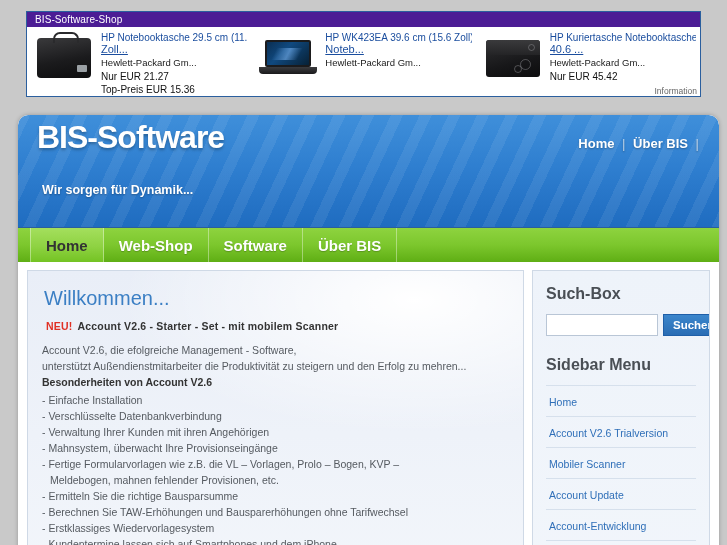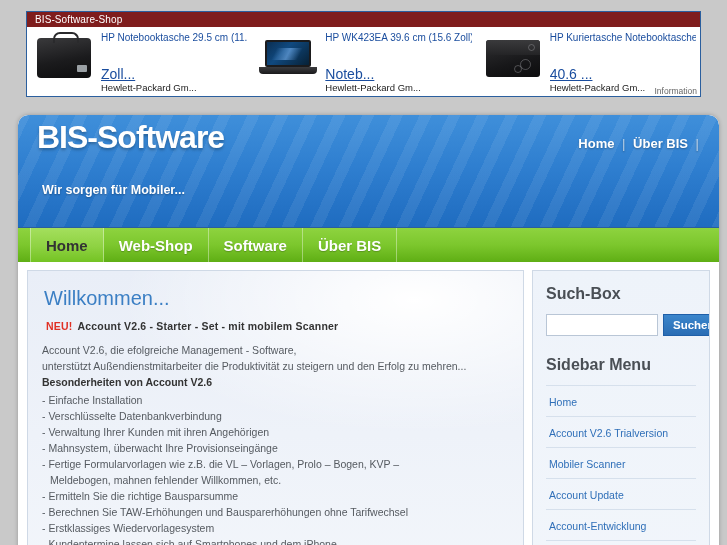--- a/index.html
+++ b/index.html
@@ -15,21 +15,21 @@
   #ad-banner {
     position: absolute;
     left: 26px; top: 11px;
     width: 675px; height: 86px;
     background: #ffffff;
     border: 1px solid #2b5f9e;
     overflow: hidden;
   }
   #ad-banner-title {
     height: 15px;
-    background: #7f1d1d;
+    background: #4c1d95;
     color: #ffffff;
     font-size: 10px;
     line-height: 15px;
     padding-left: 8px;
     letter-spacing: .1px;
   }
   #ad-items {
     display: flex;
     height: 70px;
   }
@@ -45,23 +45,22 @@
     flex: 0 0 62px;
     margin-right: 6px;
     position: relative;
   }
   .ad-text { flex: 1 1 auto; min-width: 0; overflow: hidden; }
   .ad-title {
     font-size: 10px; color: #1a4d9e; line-height: 11px;
     white-space: nowrap;
   }
   .ad-title2 {
-    font-size: 14px; color: #1a4d9e; line-height: 12px;
+    font-size: 11px; color: #1a4d9e; line-height: 12px;
     text-decoration: underline;
-    margin-top: 25px;
   }
   .ad-vendor {
     font-size: 9.5px; color: #1a1a1a; line-height: 15px;
     white-space: nowrap;
   }
   .ad-price {
     font-size: 10px; color: #111; line-height: 13px; white-space: nowrap;
   }
   .ad-info {
     position: absolute;
@@ -345,21 +344,21 @@
       <div class="ad-info">Information</div>
     </div>
 
   </div>
 </div>
 
 <div id="site">
 
   <div id="site-header">
     <div id="logo">BIS-Software</div>
-    <div id="tagline">Wir sorgen für Mobiler...</div>
+    <div id="tagline">Wir sorgen für Dynamik...</div>
     <div id="top-nav">
       <a href="#">Home</a>
       <span class="sep">|</span>
       <a href="#">Über BIS</a>
       <span class="sep">|</span>
     </div>
   </div>
 
   <div id="main-menu">
     <div class="menu-item active">Home</div>
@@ -382,21 +381,21 @@
 
       <div id="features-heading">Besonderheiten von Account V2.6</div>
 
       <ul id="feature-list">
         <li><span>- Einfache Installation</span></li>
         <li><span>- Verschlüsselte Datenbankverbindung</span></li>
         <li><span>- Verwaltung Ihrer Kunden mit ihren Angehörigen</span></li>
         <li><span>- Mahnsystem, überwacht Ihre Provisionseingänge</span></li>
         <li>
           <span>- Fertige Formularvorlagen wie z.B. die VL – Vorlagen, Prolo – Bogen, KVP –</span>
-          <span class="cont">Meldebogen, mahnen fehlender Willkommen, etc.</span>
+          <span class="cont">Meldebogen, mahnen fehlender Provisionen, etc.</span>
         </li>
         <li><span>- Ermitteln Sie die richtige Bausparsumme</span></li>
         <li><span>- Berechnen Sie TAW-Erhöhungen und Bausparerhöhungen ohne Tarifwechsel</span></li>
         <li><span>- Erstklassiges Wiedervorlagesystem</span></li>
         <li>
           <span>- Kundentermine lassen sich auf Smartphones und dem iPhone</span>
           
         </li>
 
       </ul>

